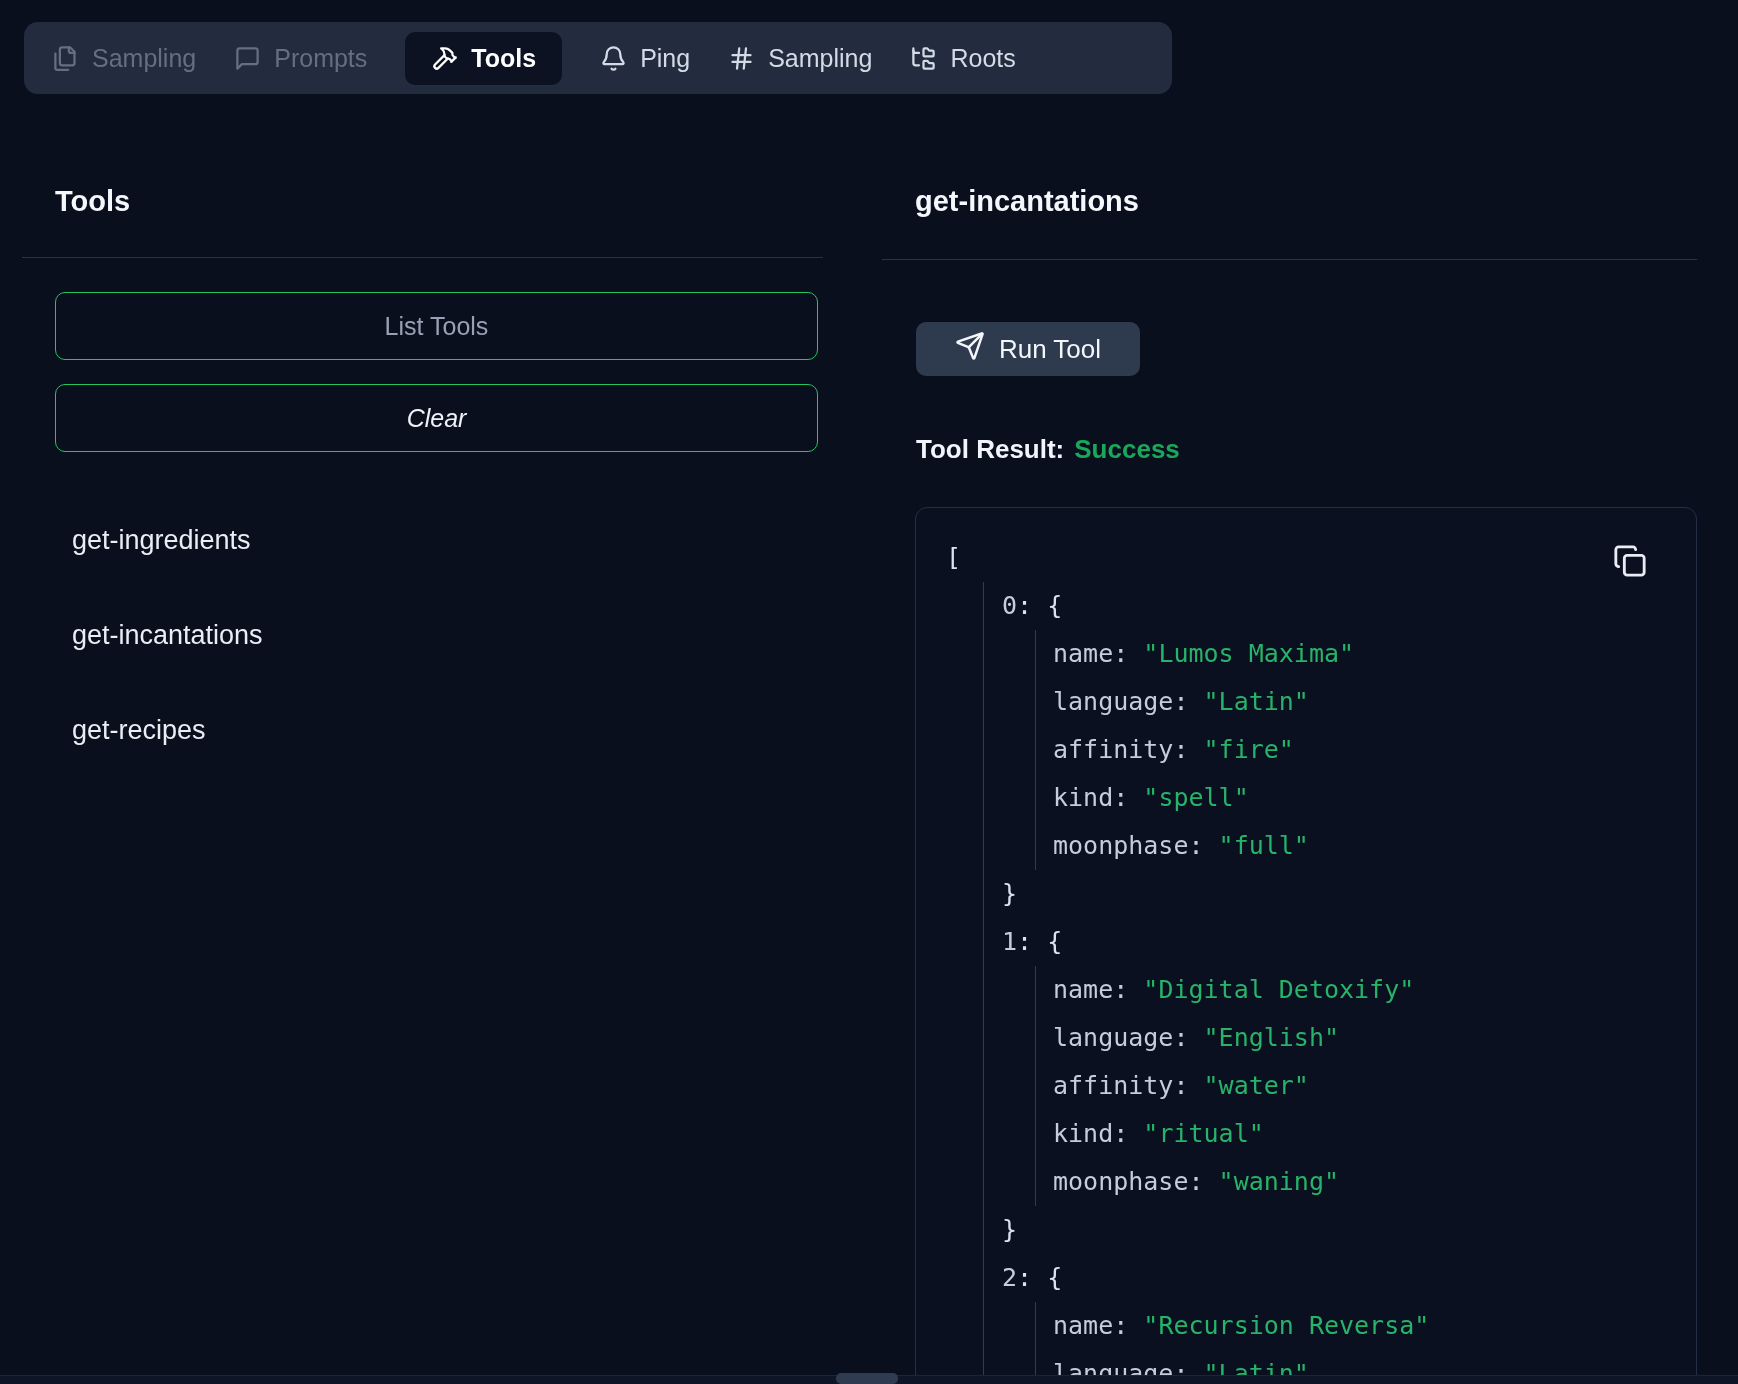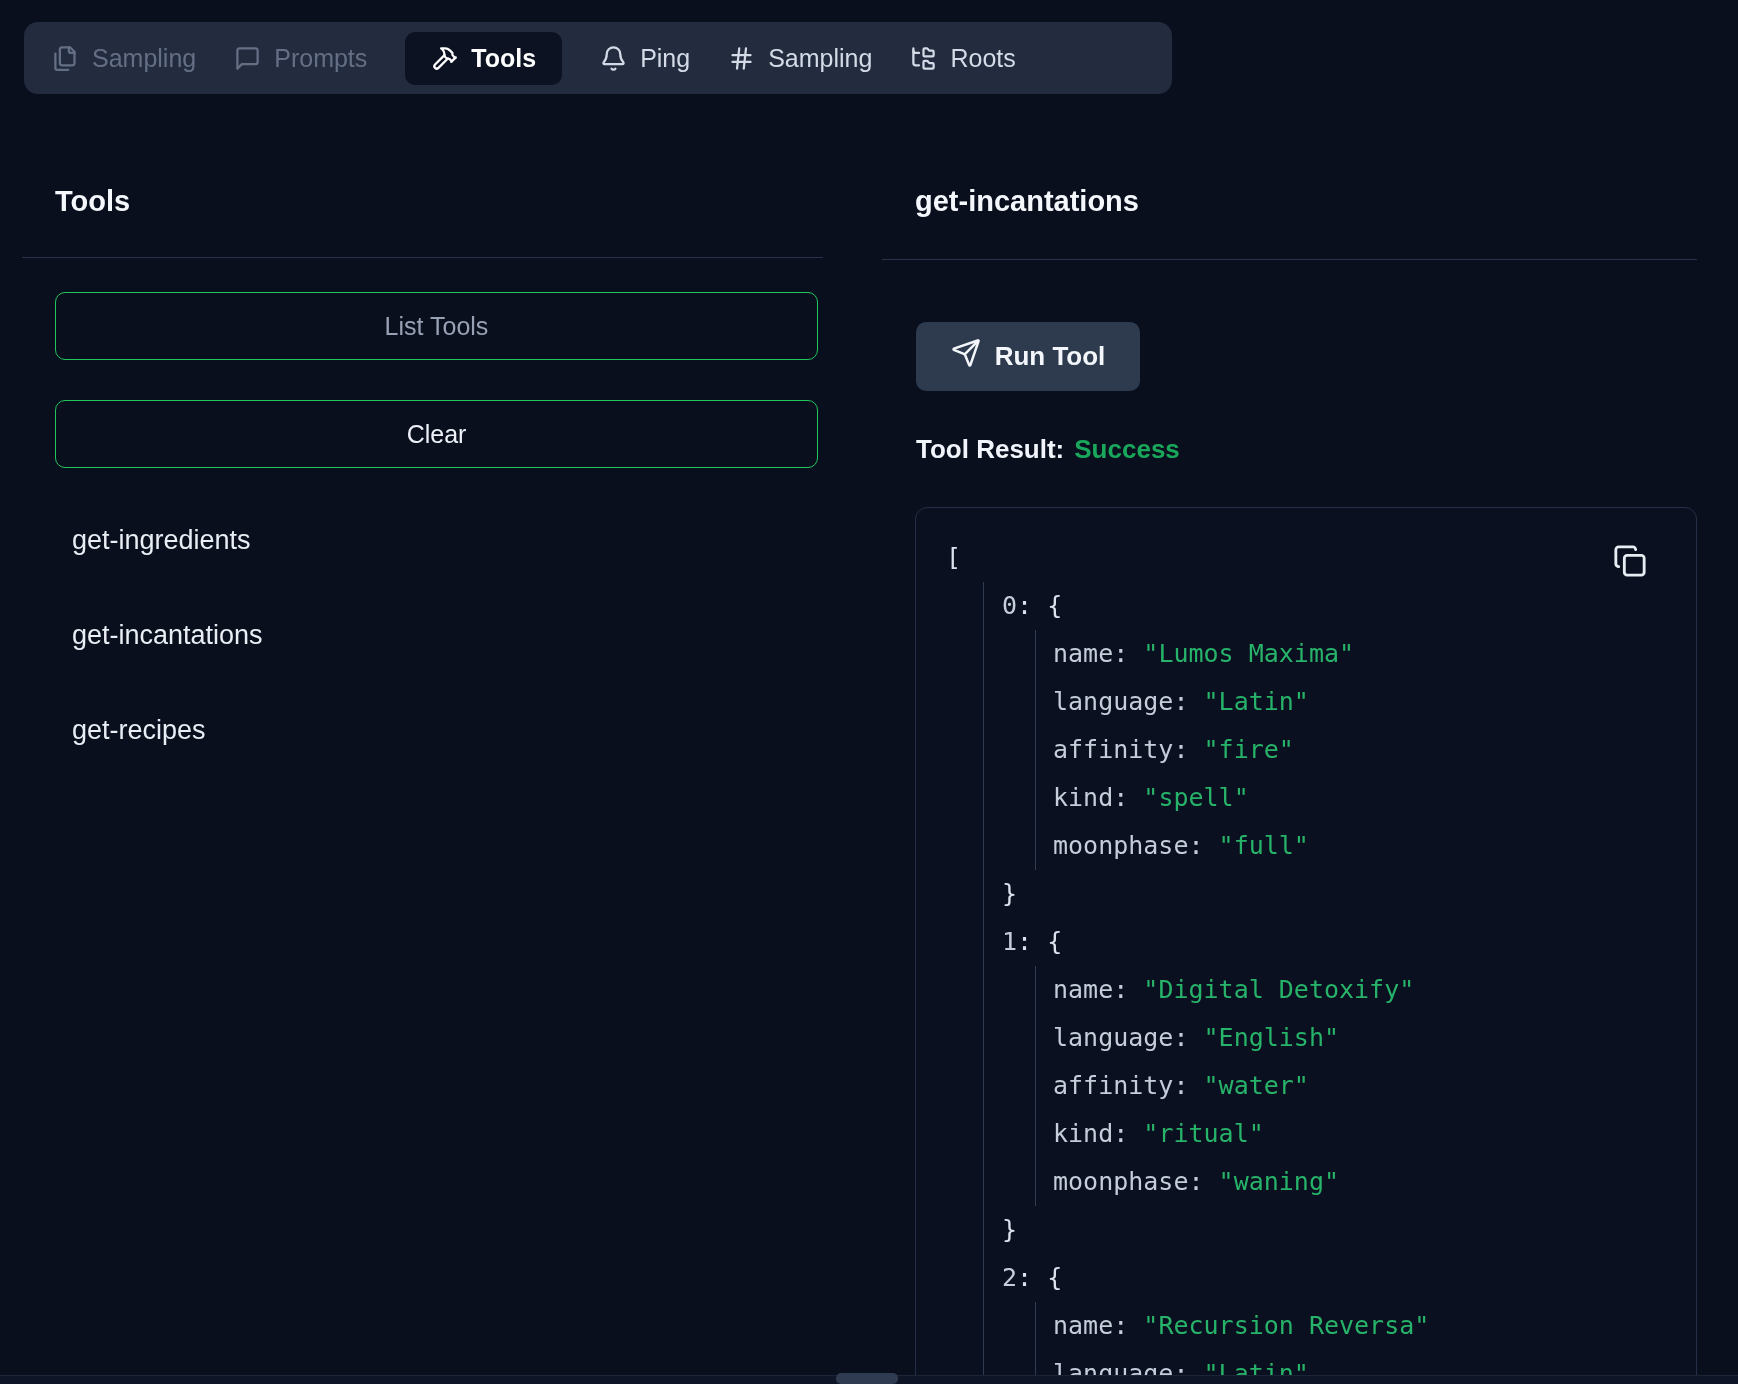--- a/index.html
+++ b/index.html
@@ -42,36 +42,36 @@
   #left-divider  { left:22px;  top:257px; width:801px; }
   #right-divider { left:882px; top:259px; width:815px; }
 
   .btn-outline {
     position:absolute; left:55px; width:763px; height:68px;
     background:transparent; border:1px solid #22c55e; border-radius:10px;
     font-family:inherit; font-size:25px; font-weight:500;
     color:#eef2f8; cursor:pointer;
   }
   #list-tools-btn { top:292px; color:#98a1b3; }
-  #clear-btn      { top:400px; }
+  #clear-btn      { top:384px;font-style:italic; }
 
   .tool-item {
     position:absolute; left:72px; height:40px; line-height:40px;
     background:none; border:none; padding:0;
     font-family:inherit; font-size:27px; color:#e9edf4;
     cursor:pointer; text-align:right;
   }
 
   
   #run-tool-btn {
     position:absolute; left:916px; top:322px;
-    width:224px; height:69px;
+    width:224px; height:54px;
     background:#2e3b4e; border:none; border-radius:10px;
     display:flex; align-items:center; justify-content:center; gap:14px;
-    font-family:inherit; font-size:26px; font-weight:700; color:#f3f6fa;
+    font-family:inherit; font-size:26px; font-weight:400; color:#f3f6fa;
     cursor:pointer;
   }
   #run-tool-btn svg { width:30px; height:30px; }
 
   #tool-result-line {
     position:absolute; left:916px; top:434px;
     font-size:26px; font-weight:700; color:#f1f4fa;
   }
   #result-status { color:#19a85b; margin-left:10px;margin-top:32px; }
 

